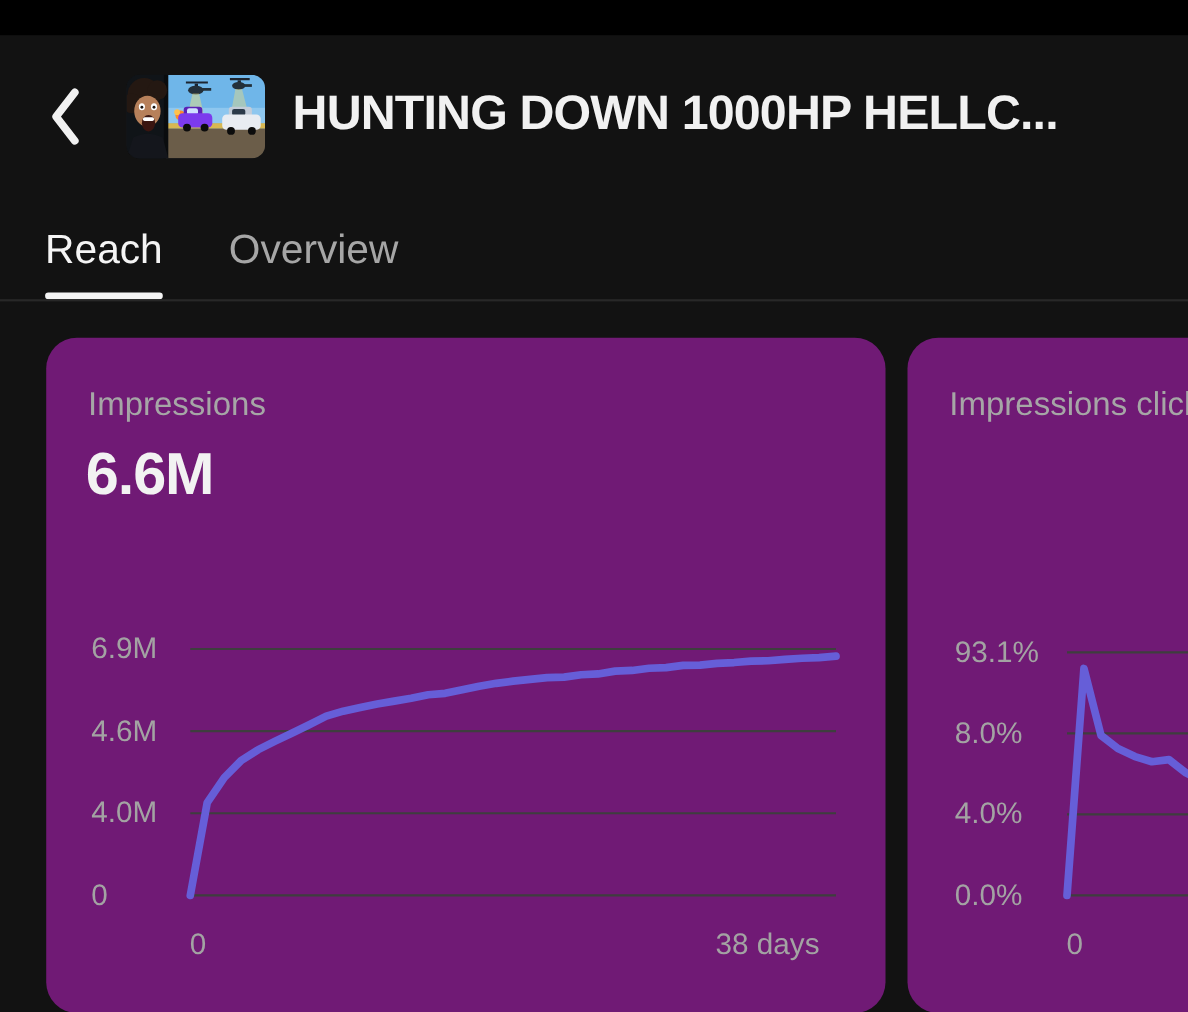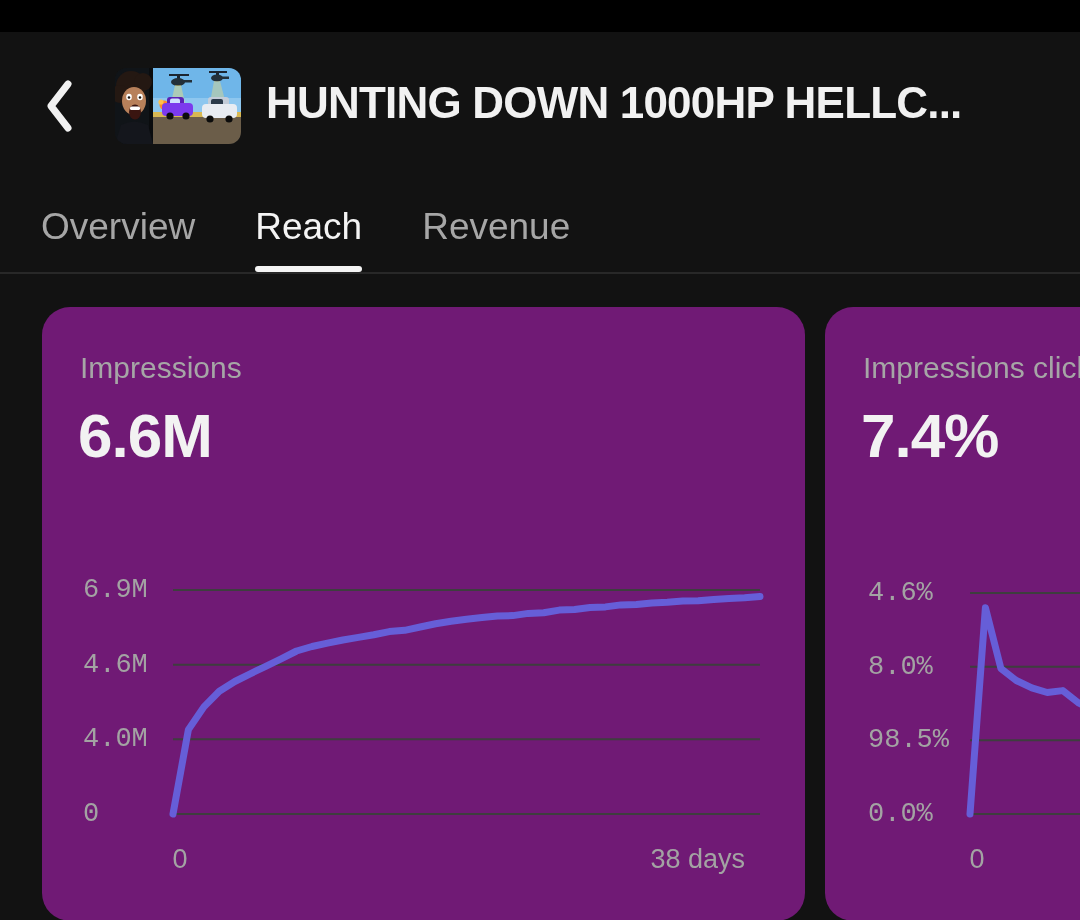--- a/index.html
+++ b/index.html
@@ -46,27 +46,27 @@
     position:absolute;top:275px;width:763px;height:614px;
     border-radius:28px;background:#701a75;cursor:pointer;
   }
   .card-left{left:42px;}
   .card-right{left:825px;}
   .card-label{
     position:absolute;left:38px;top:44px;font-size:30px;color:#a6a6a6;
     white-space:nowrap;
   }
   .card-value{
-    position:absolute;left:36px;top:93px;font-size:62px;font-weight:700;
+    position:absolute;left:36px;top:93px;font-size:54px;font-weight:700;
     color:#f2f2f2;letter-spacing:-1px;
   }
   svg.chart{position:absolute;left:0;top:0;}
   .ytick{
     position:absolute;font-size:27px;color:#a3a3a3;
-    transform:translateY(-50%);white-space:nowrap;font-family:Liberation Mono, monospace;
+    transform:translateY(-50%);white-space:nowrap;
   }
   .card-left  .ytick{left:41px;}
   .card-right .ytick{left:43px;}
   .xlabel{
     position:absolute;top:552px;font-size:27px;color:#a3a3a3;
     transform:translateY(-50%);white-space:nowrap;
   }
   .xl-start-left{left:138px;transform:translate(-50%,-50%);}
   .xl-end-left{right:60px;}
   .xl-start-right{left:152px;transform:translate(-50%,-50%);}
@@ -136,29 +136,26 @@
         <circle cx="25" cy="29.5" r="1.3" fill="#1a120e"></circle>
         <ellipse cx="20" cy="44" rx="6" ry="7.5" fill="#3a1510"></ellipse>
         <rect x="15" y="38.5" width="10" height="3.5" rx="1.5" fill="#ffffff"></rect>
       </g>
     </svg>
   </div>
 
   <h1 class="video-title">HUNTING DOWN 1000HP HELLC...</h1>
 
   <nav class="tabs">
-    <div class="tab">
-      <span>Overview</span>
-    </div>
     <div class="tab active">
       <span>Reach</span>
       <i class="tab-underline"></i>
     </div>
     <div class="tab">
-      <span>Revenue</span>
+      <span>Overview</span>
     </div>
   </nav>
   <div class="divider"></div>
 
   <main>
 
     <section class="card card-left">
       <div class="card-label">Impressions</div>
       <div class="card-value">6.6M</div>
 
@@ -174,32 +171,31 @@
       <span class="ytick" style="top:357.7px">4.6M</span>
       <span class="ytick" style="top:432.3px">4.0M</span>
       <span class="ytick" style="top:507px">0</span>
 
       <span class="xlabel xl-start-left">0</span>
       <span class="xlabel xl-end-left">38 days</span>
     </section>
 
     <section class="card card-right">
       <div class="card-label">Impressions click-through rate</div>
-      <div class="card-value">7.4%</div>
 
       <svg class="chart" width="763" height="614" viewBox="0 0 763 614">
           <line x1="145" x2="732" y1="286.0" y2="286.0" stroke="#3e3e3e" stroke-width="2"></line>
           <line x1="145" x2="732" y1="359.7" y2="359.7" stroke="#3e3e3e" stroke-width="2"></line>
           <line x1="145" x2="732" y1="433.3" y2="433.3" stroke="#3e3e3e" stroke-width="2"></line>
           <line x1="145" x2="732" y1="507.0" y2="507.0" stroke="#3e3e3e" stroke-width="2"></line>
           <polyline points="145.0,507.0 160.4,300.7 175.9,361.5 191.3,373.5 206.8,380.8 222.2,385.5 237.7,383.6 253.1,395.6 268.6,403.9 284.0,409.4" fill="none" stroke="#665ed8" stroke-width="7" stroke-linecap="round" stroke-linejoin="round"></polyline>
         </svg>
 
-      <span class="ytick" style="top:286px">4.6%</span>
+      <span class="ytick" style="top:286px">93.1%</span>
       <span class="ytick" style="top:359.7px">8.0%</span>
-      <span class="ytick" style="top:433.3px">98.5%</span>
+      <span class="ytick" style="top:433.3px">4.0%</span>
       <span class="ytick" style="top:507px">0.0%</span>
 
       <span class="xlabel xl-start-right">0</span>
     </section>
 
   </main>
 </div>
 
 </body></html>

